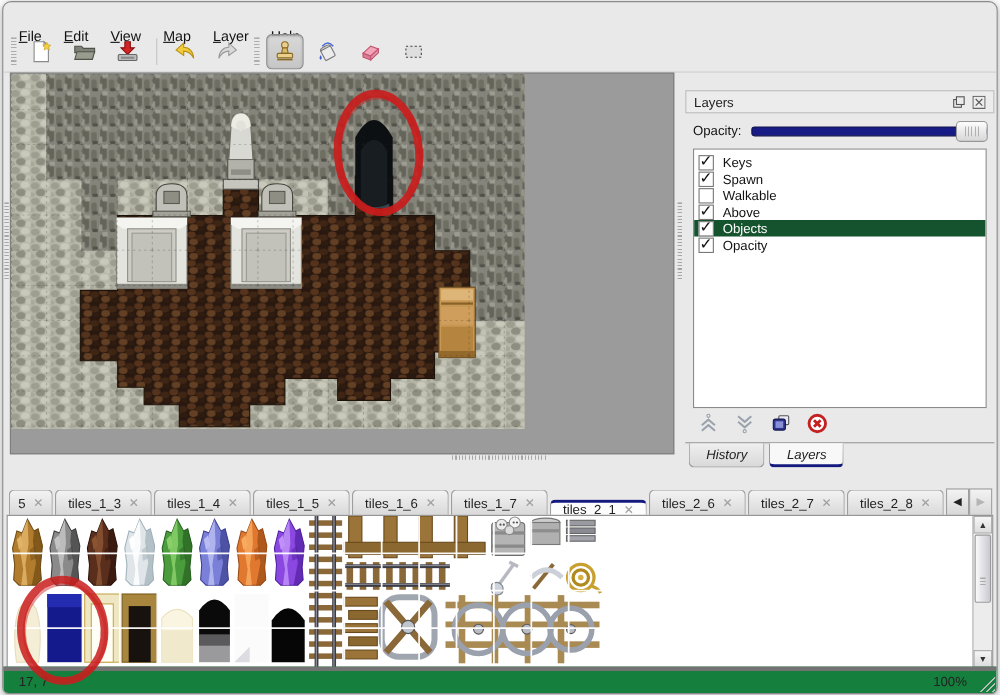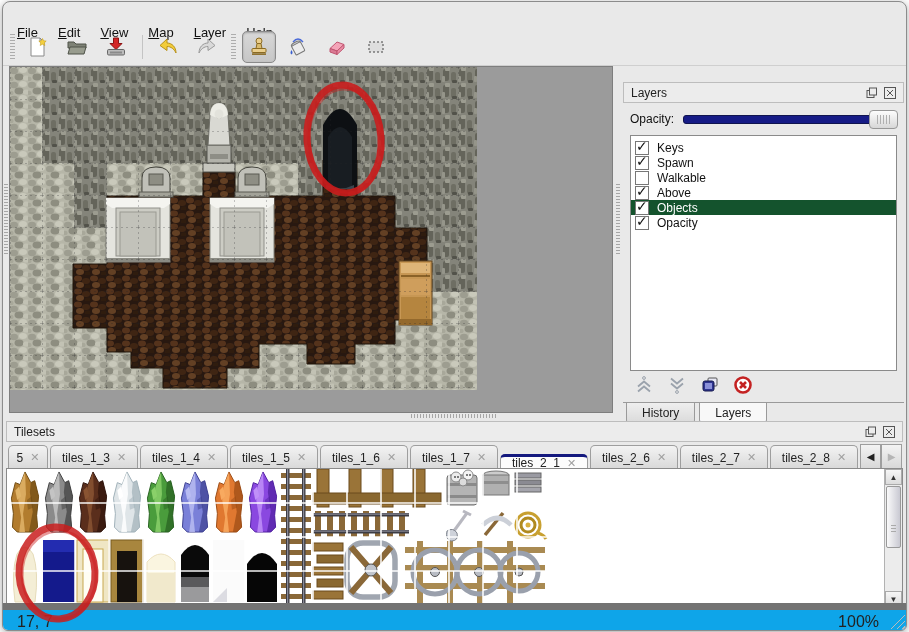--- a/index.html
+++ b/index.html
@@ -54,21 +54,21 @@
   .layer-row{display:flex;align-items:center;gap:8px;height:15px;padding-left:4px;color:#111;}
   .layer-row.selected{background:#14532d;color:#fff;}
   .checkbox{width:12px;height:12px;background:#fff;border:1px solid #777;flex:none;position:relative;}
   .checkbox.checked::after{content:"✓";position:absolute;left:0px;top:-3px;font-size:14px;
           font-weight:bold;color:#111;line-height:1;}
   .layer-btns{position:absolute;left:10px;top:291px;height:24px;display:flex;gap:11px;align-items:center;}
   .lbtn{width:22px;height:22px;display:flex;align-items:center;justify-content:center;}
   .bottom-tabs{position:absolute;left:0;top:320px;right:0;height:25px;border-top:1px solid #9a9a9a;
           display:flex;padding-left:3px;}
   .btab{border:1px solid #9a9a9a;border-top:none;border-radius:0 0 5px 5px;padding:3px 15px 4px;
-          background:linear-gradient(#efefef,#d9d9d9);font-size:12px;margin-right:4px;color:#222;height:14px;}
+          background:linear-gradient(#efefef,#d9d9d9);font-size:12px;margin-right:4px;color:#222;height:14px;font-style:italic;}
   .btab.active{background:#f8f8f8;border-bottom:3px solid #14197e;padding-bottom:2px;}
   
   .tilesets-dock{position:absolute;left:3px;top:419px;width:897px;height:190px;}
   .tabbar{position:absolute;left:0;top:21px;right:0;height:27px;display:flex;align-items:flex-end;
           padding-left:2px;box-sizing:border-box;}
   .ttab{box-sizing:border-box;width:90px;height:24px;display:flex;align-items:center;justify-content:center;
         gap:7px;border:1px solid #9e9e9e;border-bottom:none;border-radius:5px 5px 0 0;
         background:linear-gradient(#f3f3f3,#d8d8d8);font-size:12px;color:#222;margin-right:2px;}
   .ttab.first{width:41px;}
   .ttab.active{height:15px;background:#fcfcfc;border-top:3px solid #14197e;}
@@ -83,22 +83,22 @@
         border-left:1px solid #b2b2b2;}
   .sarrow{position:absolute;left:0;right:0;height:16px;display:flex;align-items:center;
         justify-content:center;font-size:8px;color:#333;background:linear-gradient(#f6f6f6,#dcdcdc);
         border:1px solid #aaa;box-sizing:border-box;}
   .sarrow.up{top:0;} .sarrow.down{bottom:0;}
   .sthumb{position:absolute;left:1px;right:1px;top:17px;height:60px;border:1px solid #999;
         border-radius:2px;background:linear-gradient(to right,#fafafa,#c9c9d2);}
   .sthumb::after{content:"";position:absolute;left:4px;right:4px;top:38px;height:8px;
         background:repeating-linear-gradient(to bottom,#aaa 0 1px,transparent 1px 3px);}
   
-  .statusbar{position:absolute;left:0;right:0;bottom:0;height:20px;border-top:7px solid #737373;
-        font-size:16px;color:#222;background:#0ea5e9;}
+  .statusbar{position:absolute;left:0;right:0;bottom:0;height:20px;border-top:4px solid #737373;
+        font-size:12px;color:#222;background:#15803d;}
   .status-coords{position:absolute;left:14px;top:3px;}
   .status-zoom{position:absolute;right:27px;top:3px;}
   .resize-grip{position:absolute;right:1px;bottom:1px;width:15px;height:15px;
         background:repeating-linear-gradient(135deg,transparent 0 3px,#bbb 3px 4px);
         clip-path:polygon(100% 0,100% 100%,0 100%);}
   .annotation-overlay{position:absolute;left:12px;top:520px;width:104px;height:108px;
         pointer-events:none;z-index:50;}
 </style>
 </head>
 <body>
@@ -364,35 +364,20 @@
       <span class="btab">History</span>
       <span class="btab active">Layers</span>
     </div>
   </div>
 
   <div class="hsplitter">
       <i></i>
     </div>
 
   <div class="tilesets-dock">
-    <div class="dock-titlebar">
-      <span class="dock-title">Tilesets</span>
-      <span class="dock-icn">
-        <svg width="12" height="12">
-            <rect x="1" y="3.5" width="7" height="7" fill="none" stroke="#555"></rect>
-            <rect x="3.5" y="1" width="7" height="7" fill="#ececec" stroke="#555"></rect>
-          </svg>
-      </span>
-      <span class="dock-icn">
-        <svg width="12" height="12">
-            <rect x="0.5" y="0.5" width="11" height="11" fill="none" stroke="#555"></rect>
-            <path d="M3 3 L9 9 M9 3 L3 9" stroke="#555"></path>
-          </svg>
-      </span>
-    </div>
     <div class="tabbar">
       <span class="ttab first">
           <span>5</span>
           <span class="tab-x">✕</span>
         </span>
       <span class="ttab">
           <span>tiles_1_3</span>
           <span class="tab-x">✕</span>
         </span>
       <span class="ttab">

